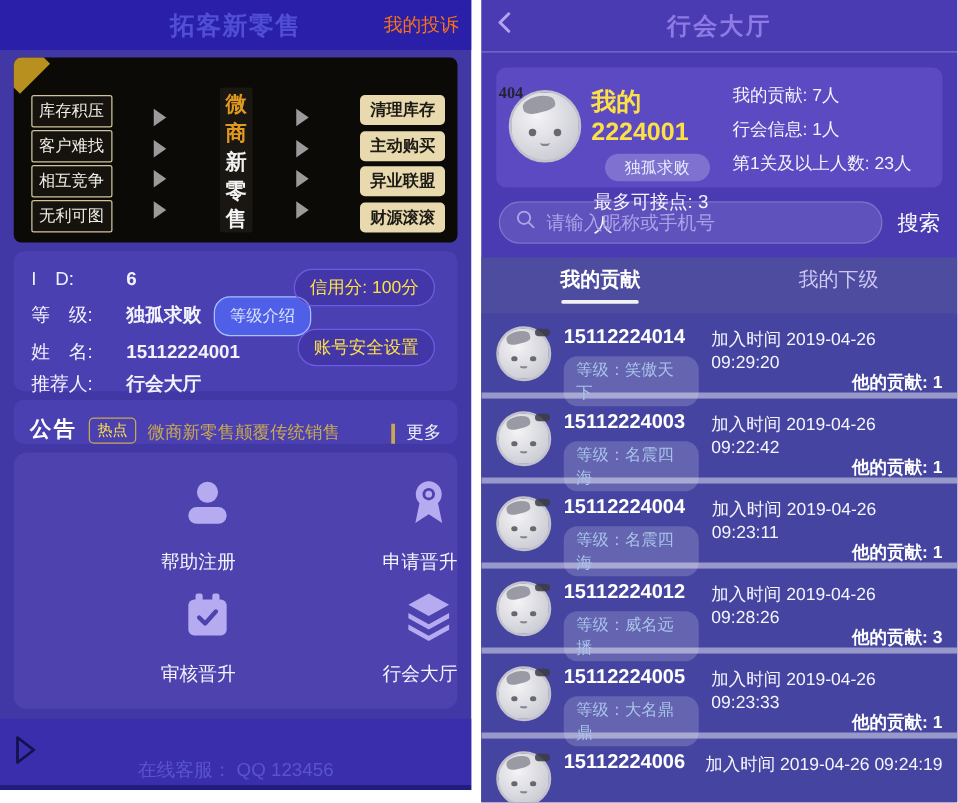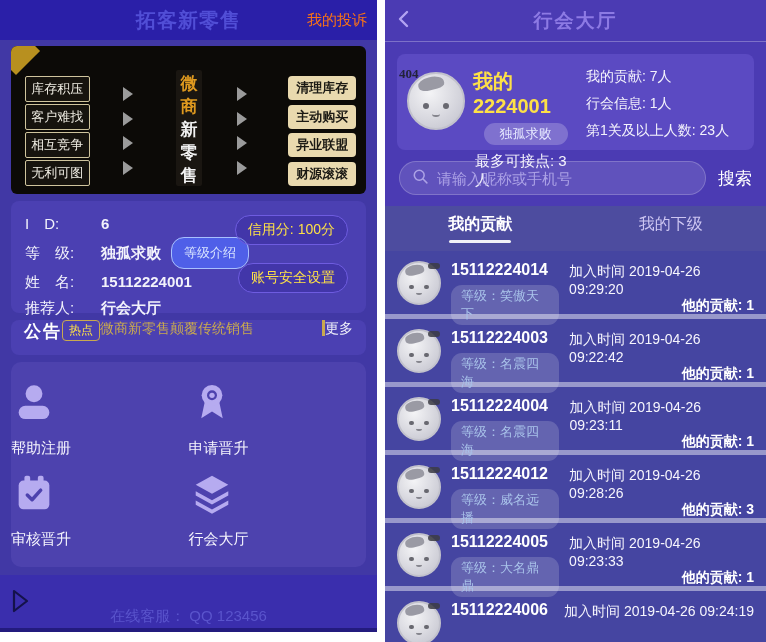--- a/index.html
+++ b/index.html
@@ -64,33 +64,33 @@
   .level-pill{
     margin-left:10px; background:#4f5fe8; border:1px solid #a8c0ff; color:#d9e5ff;
     font-size:13px; padding:2px 12px; border-radius:13px; cursor:pointer;
   }
   .outline-btn{
     position:absolute; right:18px; border:1px solid #6e5ce0; color:#fde047;
     background:rgba(46,32,150,0.30); font-size:14px; padding:5px 12px; border-radius:16px; cursor:pointer;
   }
   .credit-btn{ top:14px; }
   .security-btn{ top:62px; }
-  .notice-card{ height:35px; display:flex; align-items:flex-start; padding:0 13px; }
+  .notice-card{ height:35px; display:flex; align-items:flex-end; padding:0 13px; gap:9px; }
   .notice-label{ color:#ffffff; font-size:17px; font-weight:bold; letter-spacing:2px;}
   .hot-badge{
     border:1px solid #c9a94f; color:#fde047; font-size:12px; padding:1px 6px; border-radius:4px;
   }
   .notice-text{ color:#c9a94f; font-size:14px; flex:1; white-space:nowrap; overflow:hidden; }
   .notice-bar{ width:3px; height:16px; background:#c9a94f; }
   .notice-more{ color:#f0f0fa; font-size:14px; cursor:pointer; }
   .menu-card{
     height:205px; background:#4d42ae; border-radius:10px;
     display:grid; grid-template-columns:1fr 1fr; grid-template-rows:1fr 1fr; padding:12px 0;
   }
-  .menu-item{ display:flex; flex-direction:column; align-items:flex-start; justify-content:center; gap:9px; cursor:pointer;}
+  .menu-item{ display:flex; flex-direction:column; align-items:flex-end; justify-content:center; gap:9px; cursor:pointer;}
   .menu-item svg{ width:46px; height:46px; }
   .menu-label{ color:#f5f4fd; font-size:15px; }
   .l-footer{ flex:1; position:relative; background:#3a2ead; margin-top:8px; }
   .service-text{ text-align:center; margin-top:32px; color:#5a54cc; font-size:15px; }
   .play-icon{ position:absolute; left:10px; bottom:10px; }
   
   .right-panel{
     width:381px; height:642px; margin-left:8px; background:#4b3bb3;
     display:flex; flex-direction:column; overflow:hidden;
   }

